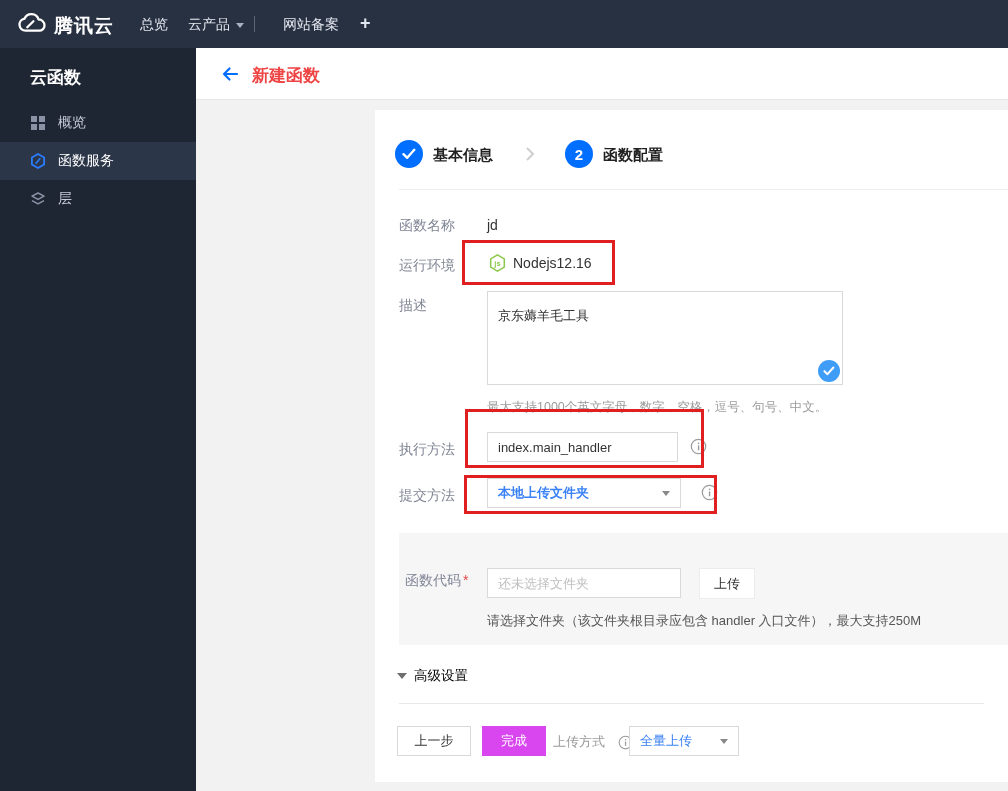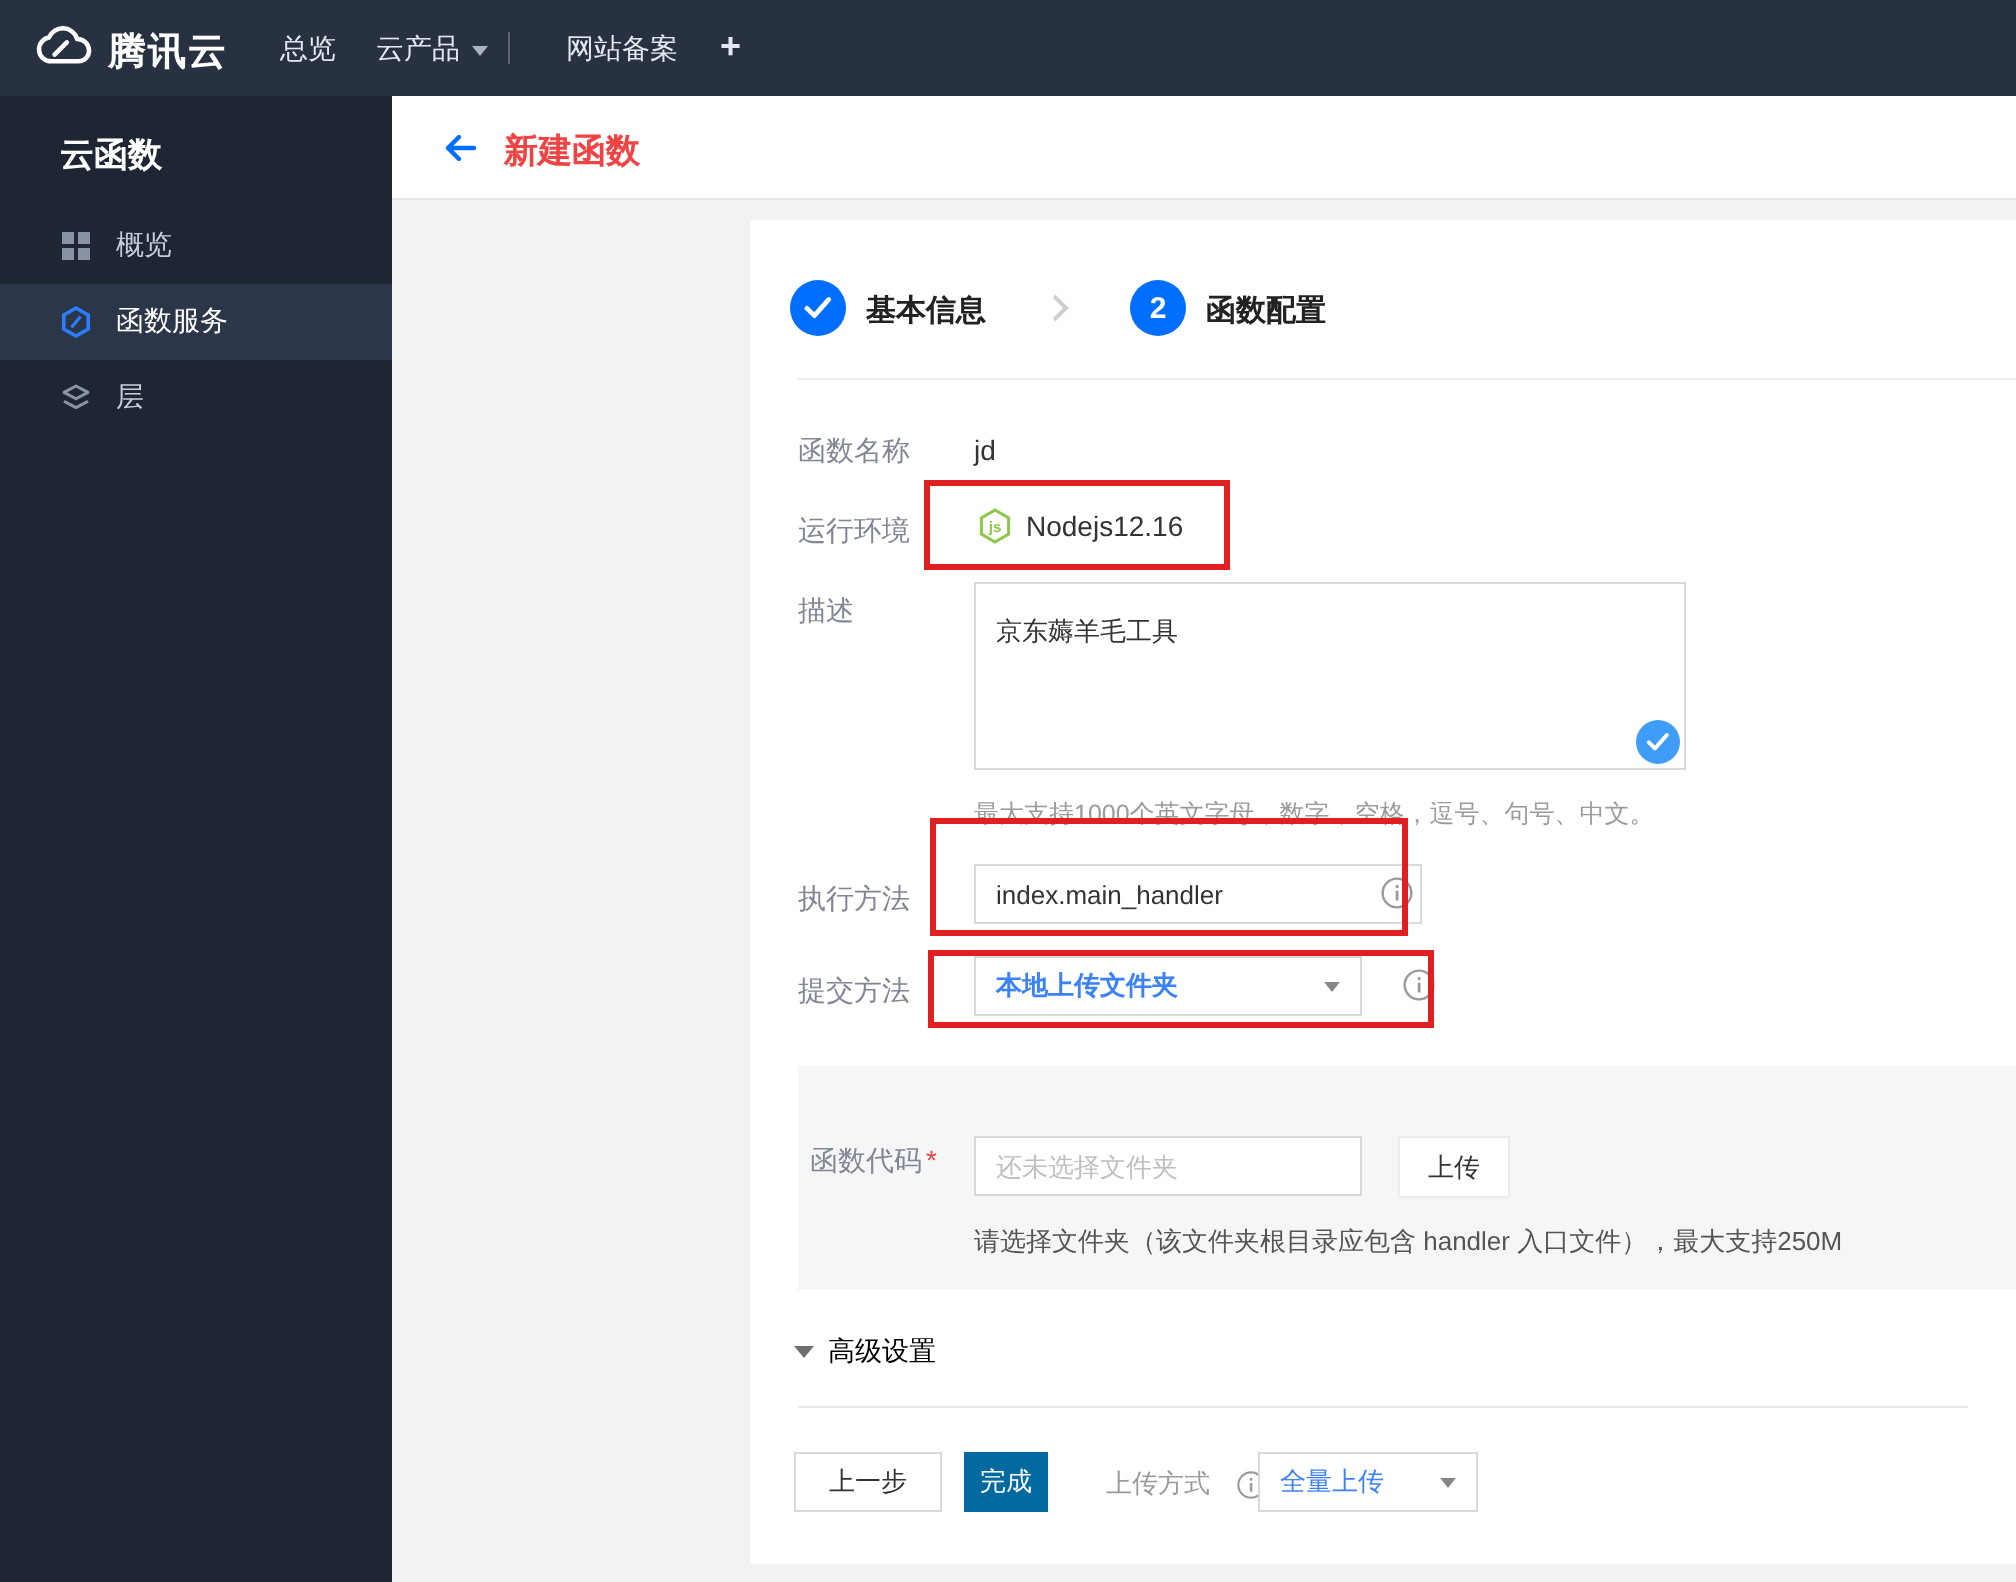--- a/index.html
+++ b/index.html
@@ -47,21 +47,21 @@
   .divider1 { position:absolute; left:24px; right:0; top:79px; border-top:1px solid #ececec; }
 
   
   .form-label { position:absolute; left:24px; width:82px; font-size:14px; color:#808695; }
   .form-value { position:absolute; font-size:14px; color:#333; }
   .runtime-wrap { position:absolute; left:114px; top:144px; display:flex; align-items:center; gap:7px; font-size:14px; color:#333; }
   .desc-textarea { position:absolute; left:112px; top:181px; width:356px; height:94px; border:1px solid #d9d9d9; padding:15px 10px; font-family:"Liberation Sans","DejaVu Sans",sans-serif; font-size:13px; color:#333; resize:none; outline:none; }
   .valid-bubble { position:absolute; left:443px; top:250px; width:22px; height:22px; border-radius:50%; background:#3f9df7; display:flex; align-items:center; justify-content:center; }
   .hint1 { position:absolute; left:112px; top:289px; font-size:12.5px; color:#9b9b9b; }
   .text-input { position:absolute; border:1px solid #d9d9d9; font-family:"Liberation Sans","DejaVu Sans",sans-serif; font-size:13px; color:#333; padding:0 10px; outline:none; }
-  .handler-input { left:112px; top:322px; width:224px; height:30px; }
+  .handler-input { left:112px; top:322px; width:191px; height:30px; }
   .info-icon { position:absolute; width:17px; height:17px; cursor:pointer; }
   .info1 { left:315px; top:328px; }
   .info2 { left:326px; top:374px; }
   .selectbox { position:absolute; height:30px; border:1px solid #d9d9d9; background:#fff; display:flex; align-items:center; padding:0 10px; font-size:13px; color:#3b82f6; cursor:pointer; }
   .submit-select { left:112px; top:368px; width:194px; font-weight:600; }
   .select-caret { position:absolute; right:10px; width:0; height:0; border-left:4px solid transparent; border-right:4px solid transparent; border-top:5px solid #888; }
 
   
   .anno { position:absolute; border:3px solid #e02020; pointer-events:none; }
   .anno-runtime { left:87px; top:130px; width:153px; height:45px; }
@@ -76,21 +76,21 @@
   .code-input::placeholder { color:#bfbfbf; }
   .upload-btn { position:absolute; left:324px; top:458px; width:56px; height:31px; background:#fff; border:1px solid #ececec; font-family:inherit; font-size:13px; color:#333; cursor:pointer; }
   .code-hint { position:absolute; left:112px; top:502px; font-size:13px; color:#555; }
 
   
   .advanced { position:absolute; left:22px; top:557px; font-size:13.5px; color:#000000; cursor:pointer; display:flex; align-items:center; gap:7px; }
   .adv-caret { width:0; height:0; border-left:5px solid transparent; border-right:5px solid transparent; border-top:6px solid #6e6e6e; }
   .divider2 { position:absolute; left:24px; right:24px; top:593px; border-top:1px solid #e8e8e8; }
   .btn { position:absolute; top:616px; height:30px; font-family:inherit; font-size:13px; cursor:pointer; }
   .prev-btn { left:22px; width:74px; background:#fff; border:1px solid #d9d9d9; color:#333; }
-  .finish-btn { left:107px; width:42px; background:#0369a1; border:none; color:#fff; }
+  .finish-btn { left:107px; width:64px; background:#d946ef; border:none; color:#fff; }
   .upload-mode-label { position:absolute; left:178px; top:623px; font-size:13px; color:#9a9a9a; display:flex; align-items:center; gap:13px; }
   .mode-select { left:254px; top:616px; width:110px; font-weight:normal; }
 </style>
 </head>
 <body>
 
 <div class="page">
 
   <div class="topbar">
     <span class="logo">

